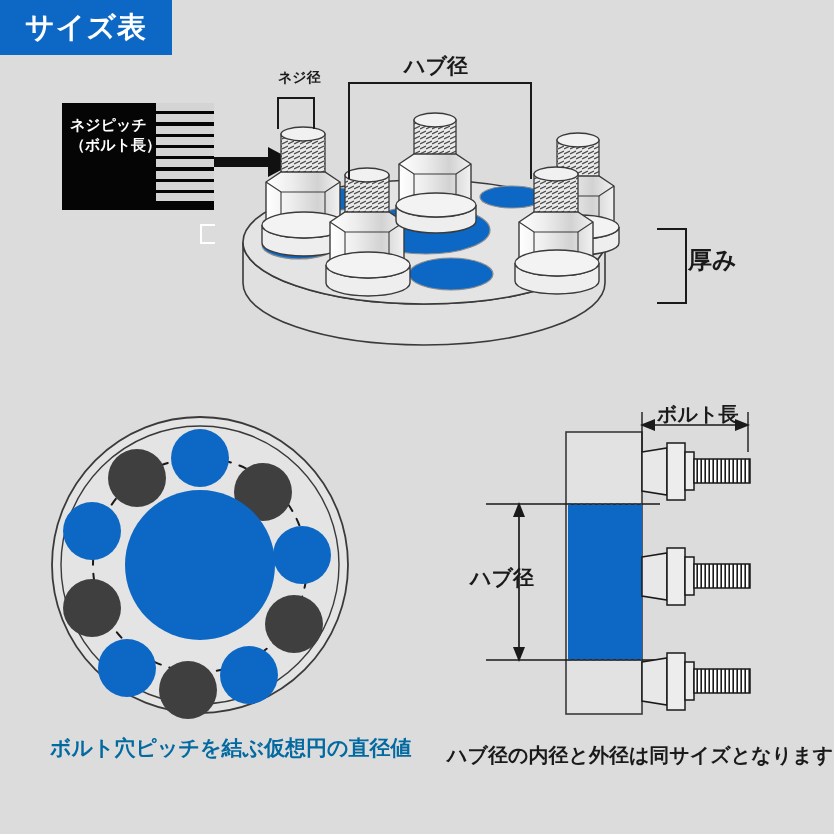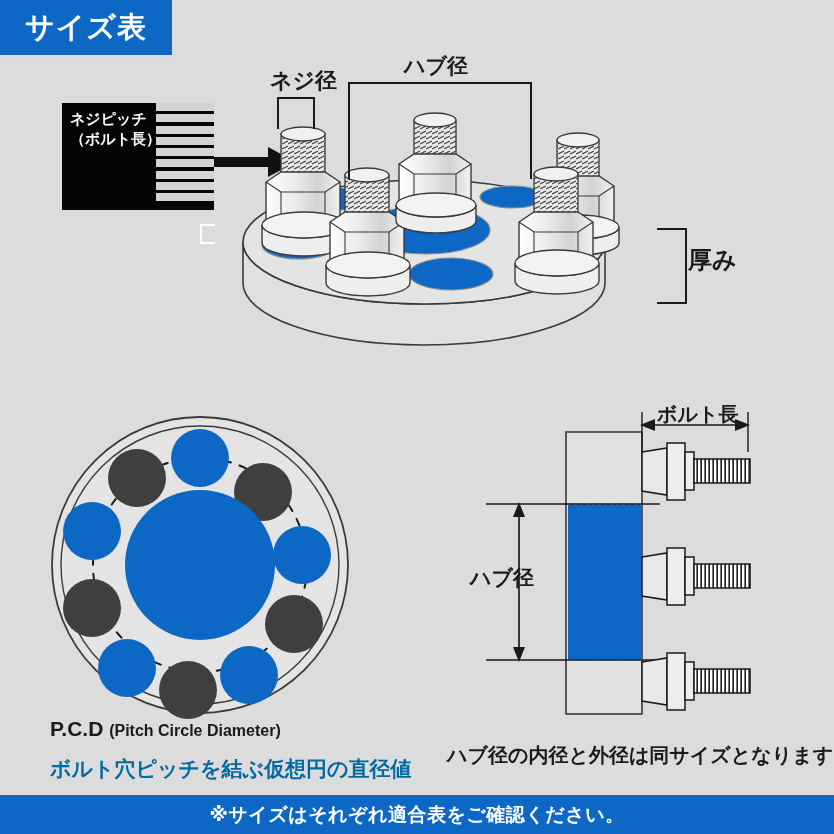--- a/index.html
+++ b/index.html
@@ -57,21 +57,21 @@
     position: absolute;
     left: 62px;
     top: 103px;
     width: 152px;
     height: 107px;
     background: #050505;
   }
   .pitch-box .label {
     position: absolute;
     left: 8px;
-    top: 6px;
+    top: 12px;
     color: #ffffff;
     font-size: 15px;
     font-weight: bold;
     line-height: 1.35;
     white-space: nowrap;
   }
   .pitch-box .threads {
     position: absolute;
     right: 0px;
     top: 0px;
@@ -93,21 +93,21 @@
     border-right: none;
   }
   
   .lbl {
     position: absolute;
     color: #1a1a1a;
     font-weight: bold;
     white-space: nowrap;
     line-height: 1;
   }
-  .lbl-nejikei  { left: 270px; top: 70px;  font-size: 22px; }
+  .lbl-nejikei  { left: 278px; top: 70px;  font-size: 14px; }
   .lbl-habukei1 { left: 404px; top: 55px;  font-size: 21px; }
   .lbl-atsumi   { left: 688px; top: 248px; font-size: 24px; }
   .lbl-boltlen  { left: 657px; top: 392px; font-size: 20px; margin-top: 12px; }
   .lbl-habukei2 { left: 470px; top: 567px; font-size: 21px; }
 
   
   .bracket-neji {
     position: absolute;
     left: 277px; top: 97px;
     width: 34px; height: 30px;
@@ -356,26 +356,19 @@
   <div class="bracket-hub"></div>
   <div class="bracket-thick"></div>
 
   <div class="lbl lbl-nejikei">ネジ径</div>
   <div class="lbl lbl-habukei1">ハブ径</div>
   <div class="lbl lbl-atsumi">厚み</div>
   <div class="lbl lbl-boltlen">ボルト長</div>
   <div class="lbl lbl-habukei2">ハブ径</div>
 
   <div class="pcd-caption">
-    <div class="line1">
-      <span>P.C.D</span>
-      <span class="sub">(Pitch Circle Diameter)</span>
-    </div>
     <div class="line2">ボルト穴ピッチを結ぶ仮想円の直径値</div>
   </div>
 
   <div class="hub-note">ハブ径の内径と外径は同サイズとなります。</div>
 
-  <div class="footer-banner">
-    <span class="txt">※サイズはそれぞれ適合表をご確認ください。</span>
-  </div>
 
 </div>
 
 </body></html>

